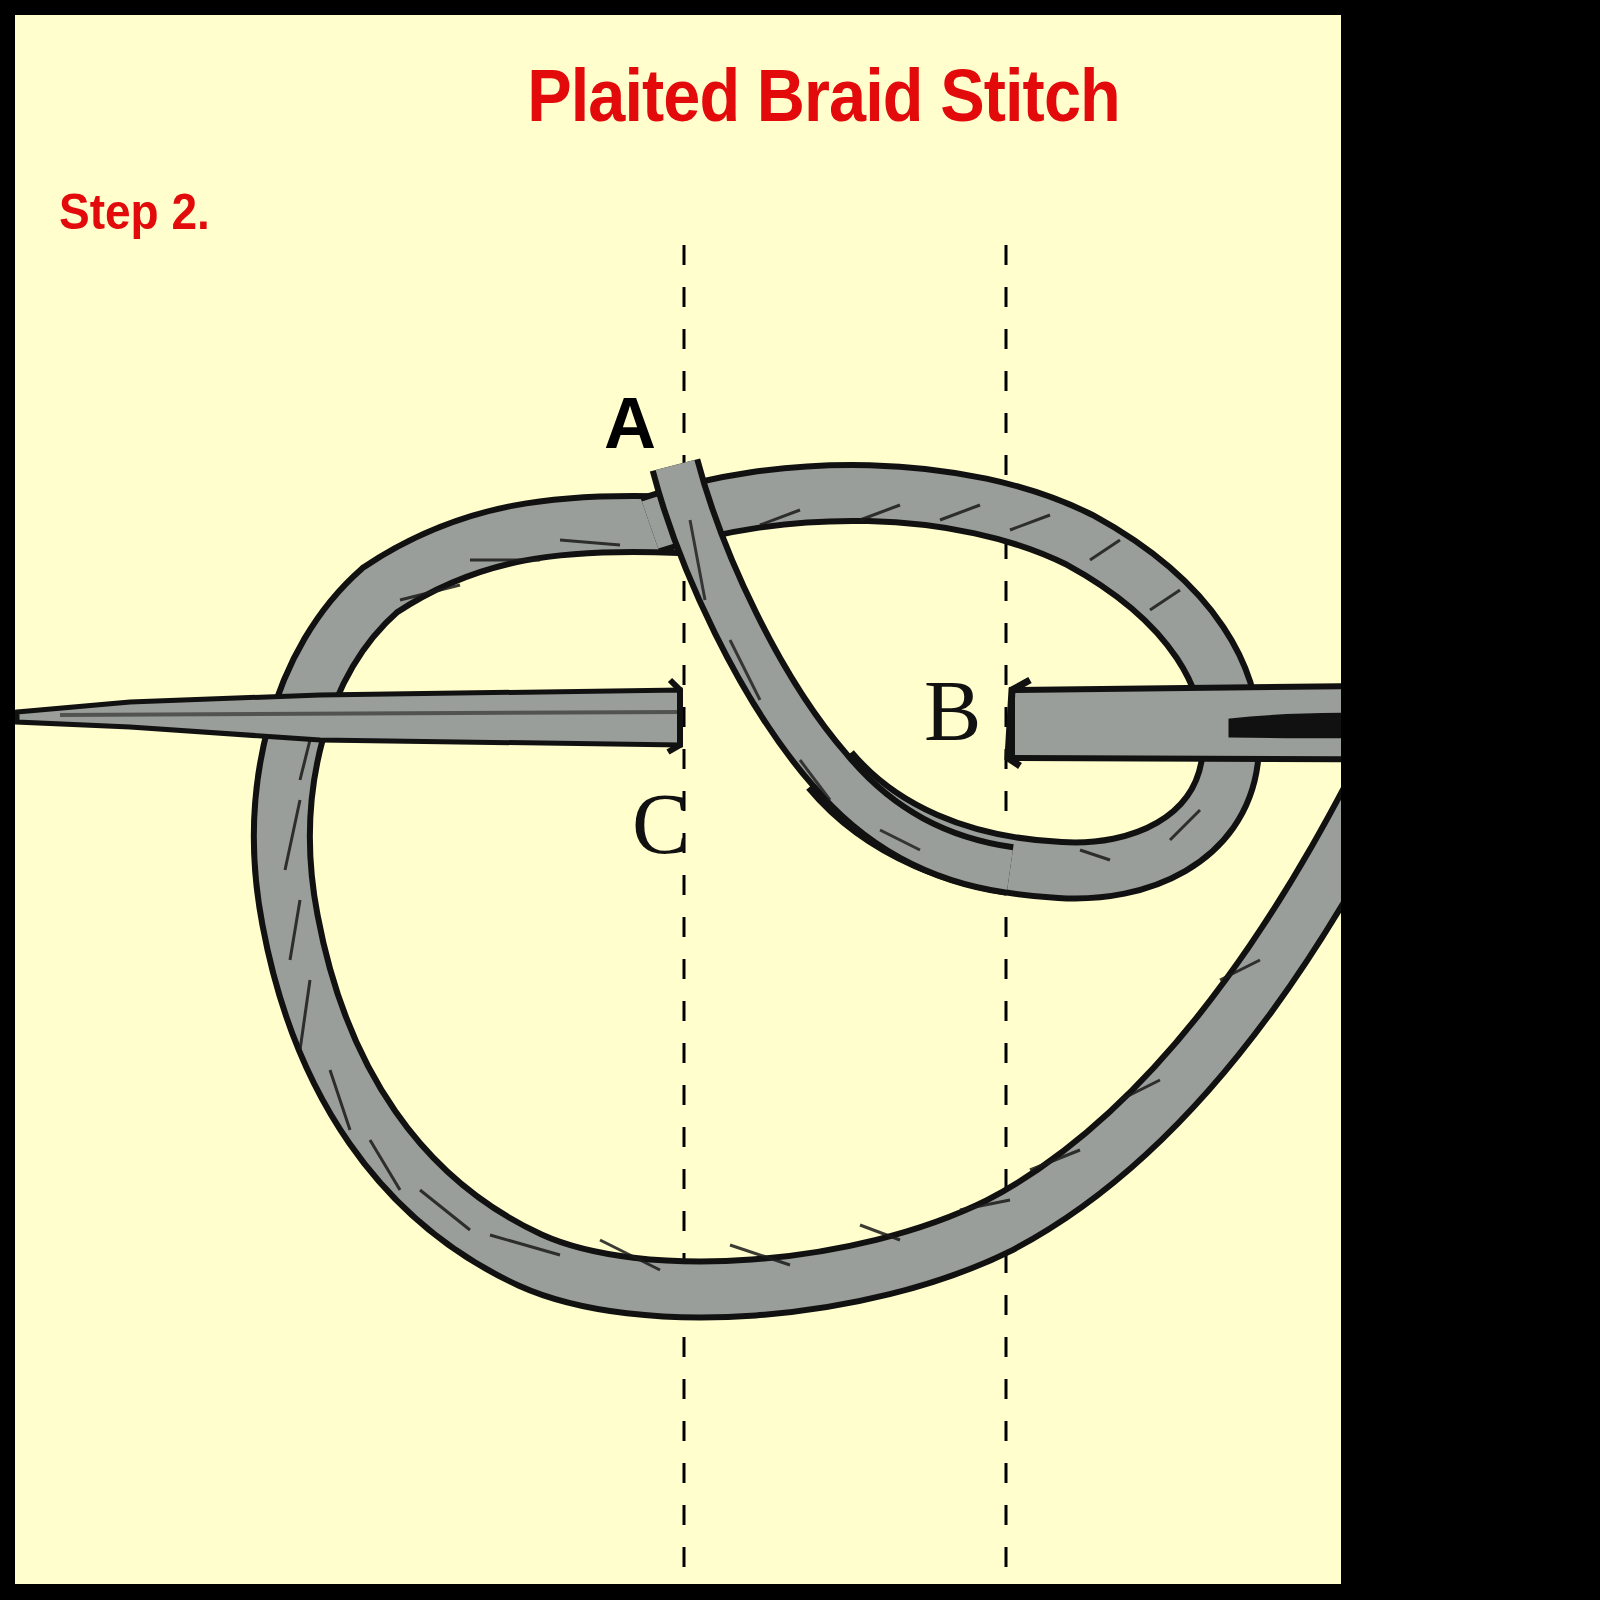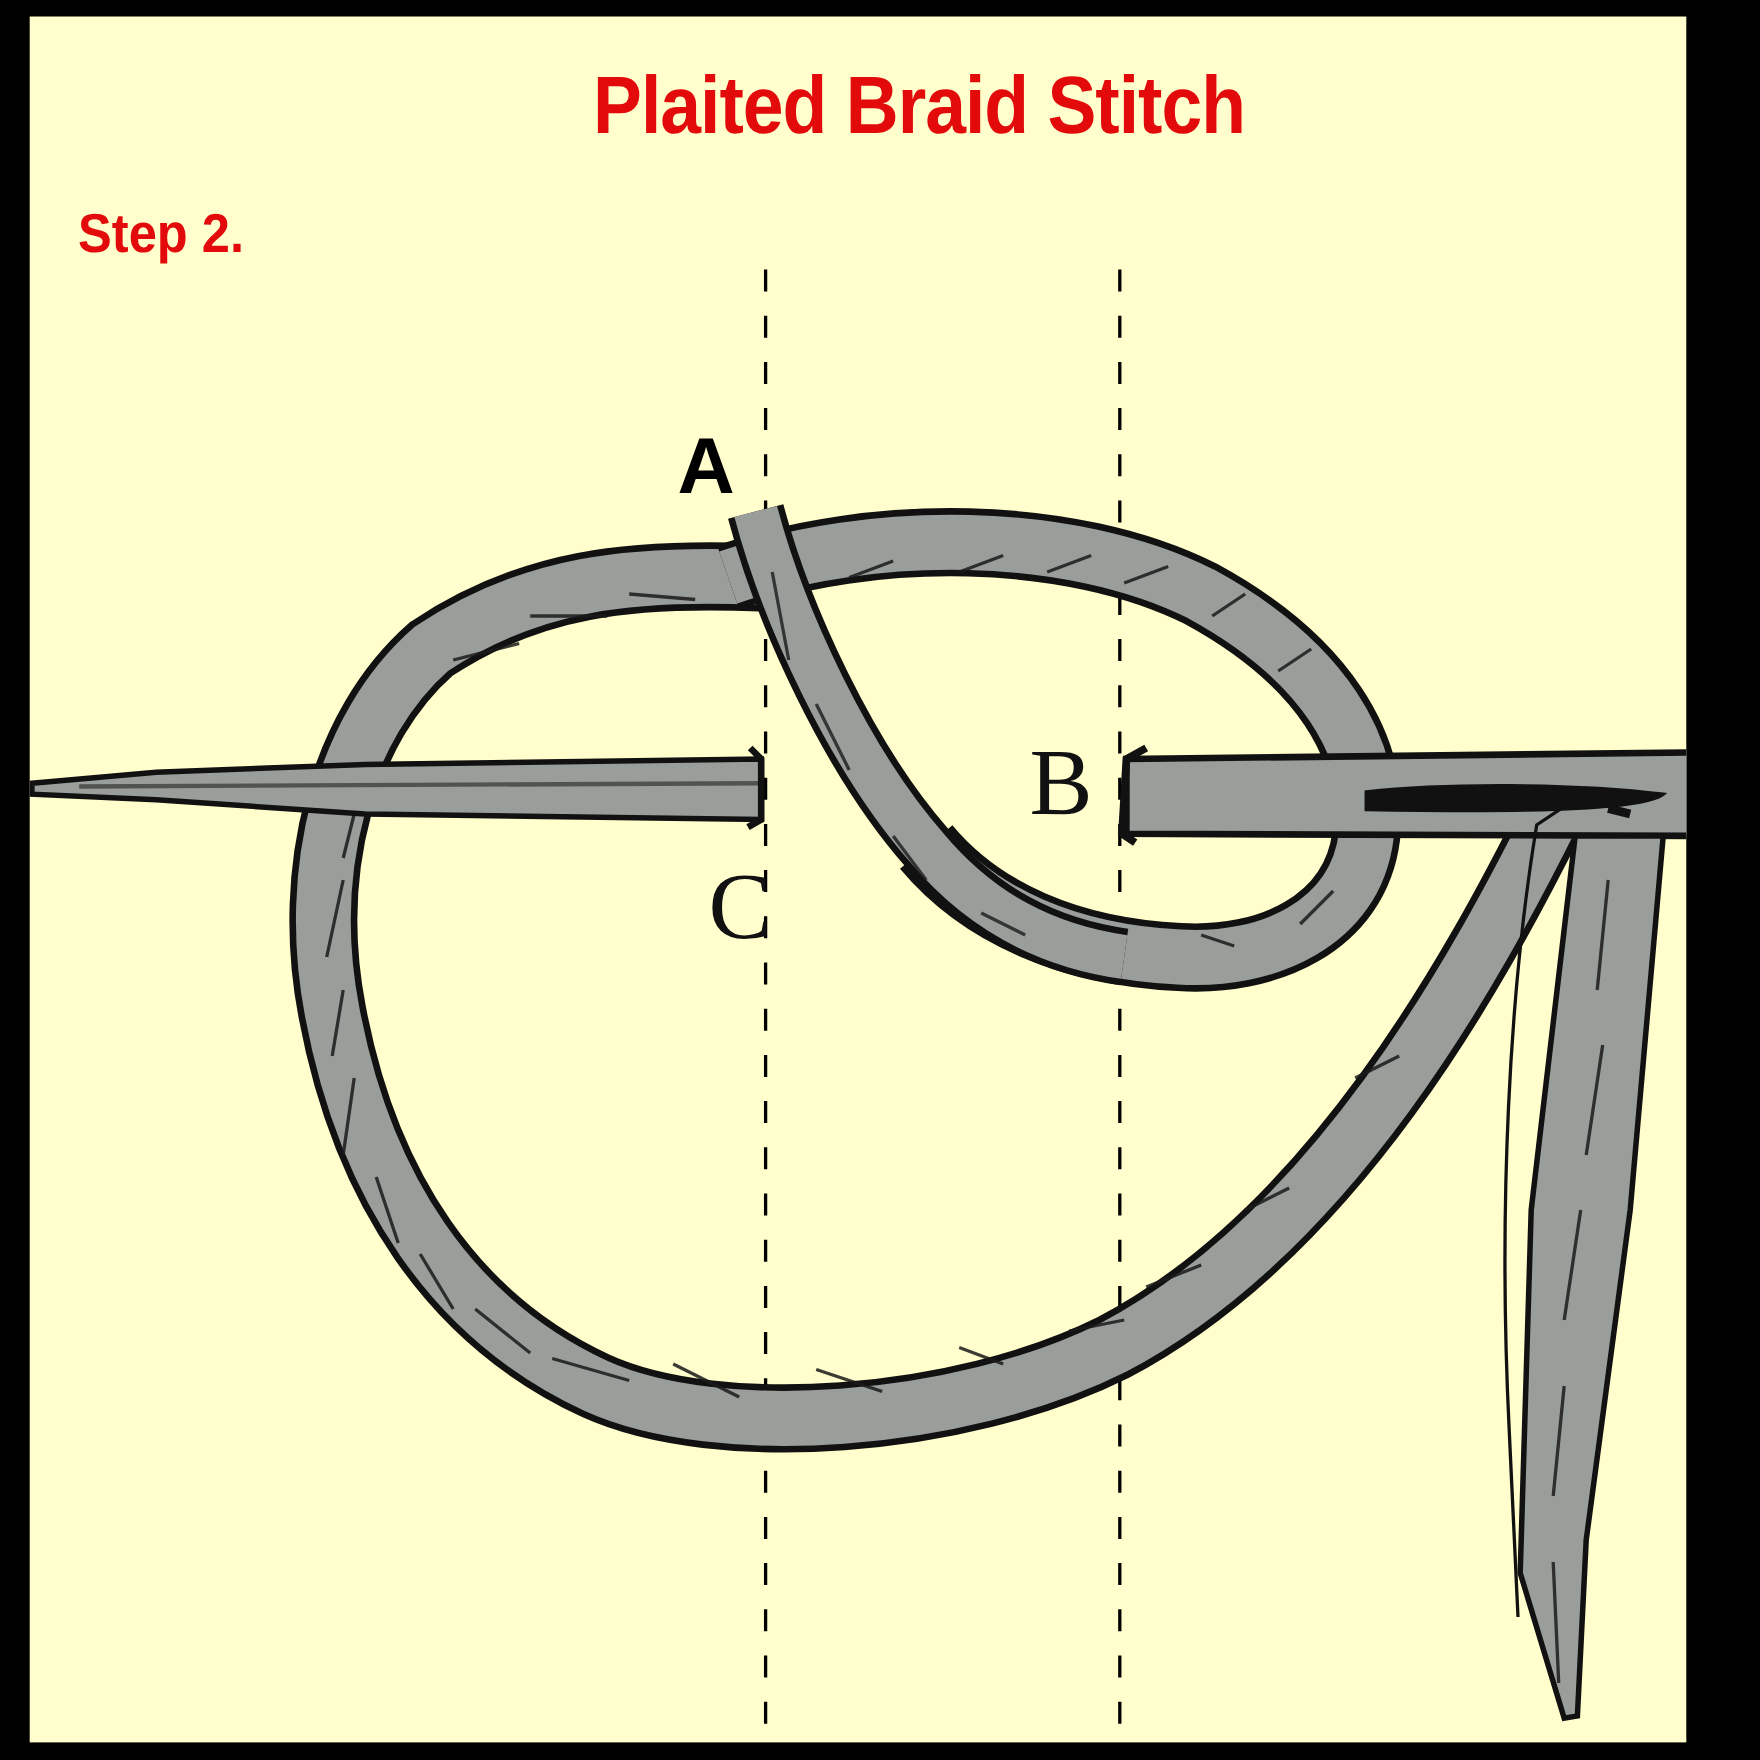--- a/index.html
+++ b/index.html
@@ -1,18 +1,18 @@
 <!DOCTYPE html>
 <html><head>
 <meta charset="utf-8">
 <style>
   html, body { margin: 0; padding: 0; }
   body { width: 1600px; height: 1600px; background: #000; position: relative; overflow: hidden; }
   #frame {
-    position: absolute; left: 27px; top: 15px; width: 1506px; height: 1569px;
+    position: absolute; left: 15px; top: 15px; width: 1326px; height: 1569px;
     background: #FFFECC; overflow: hidden;
   }
   #title {
     position: absolute; left: 0; width: 1600px; top: 38px; text-align: center;
     font-family: "Liberation Sans", sans-serif; font-weight: bold; font-size: 74px;
     letter-spacing: -1px; color: #E20A0A; margin-left: -15px; padding-left: 25px;
     transform: scaleX(0.9); transform-origin: 810px 0;
   }
   #step {
     position: absolute; left: 44px; top: 168px;

